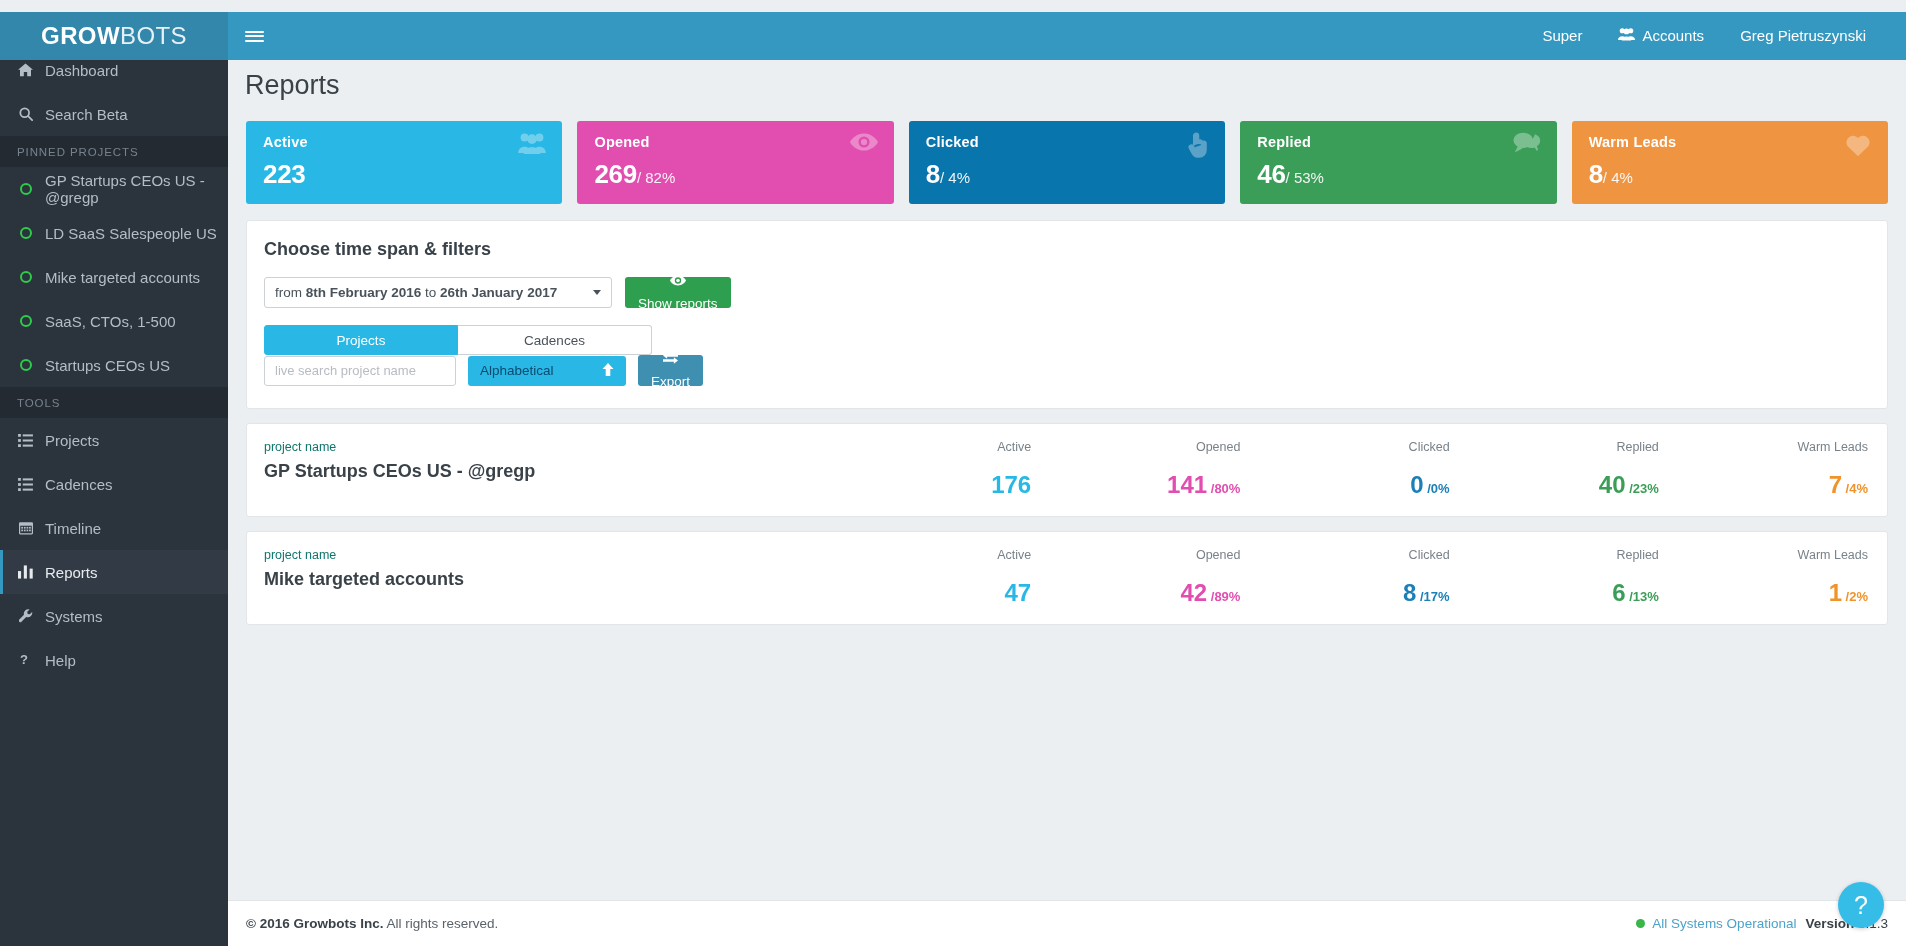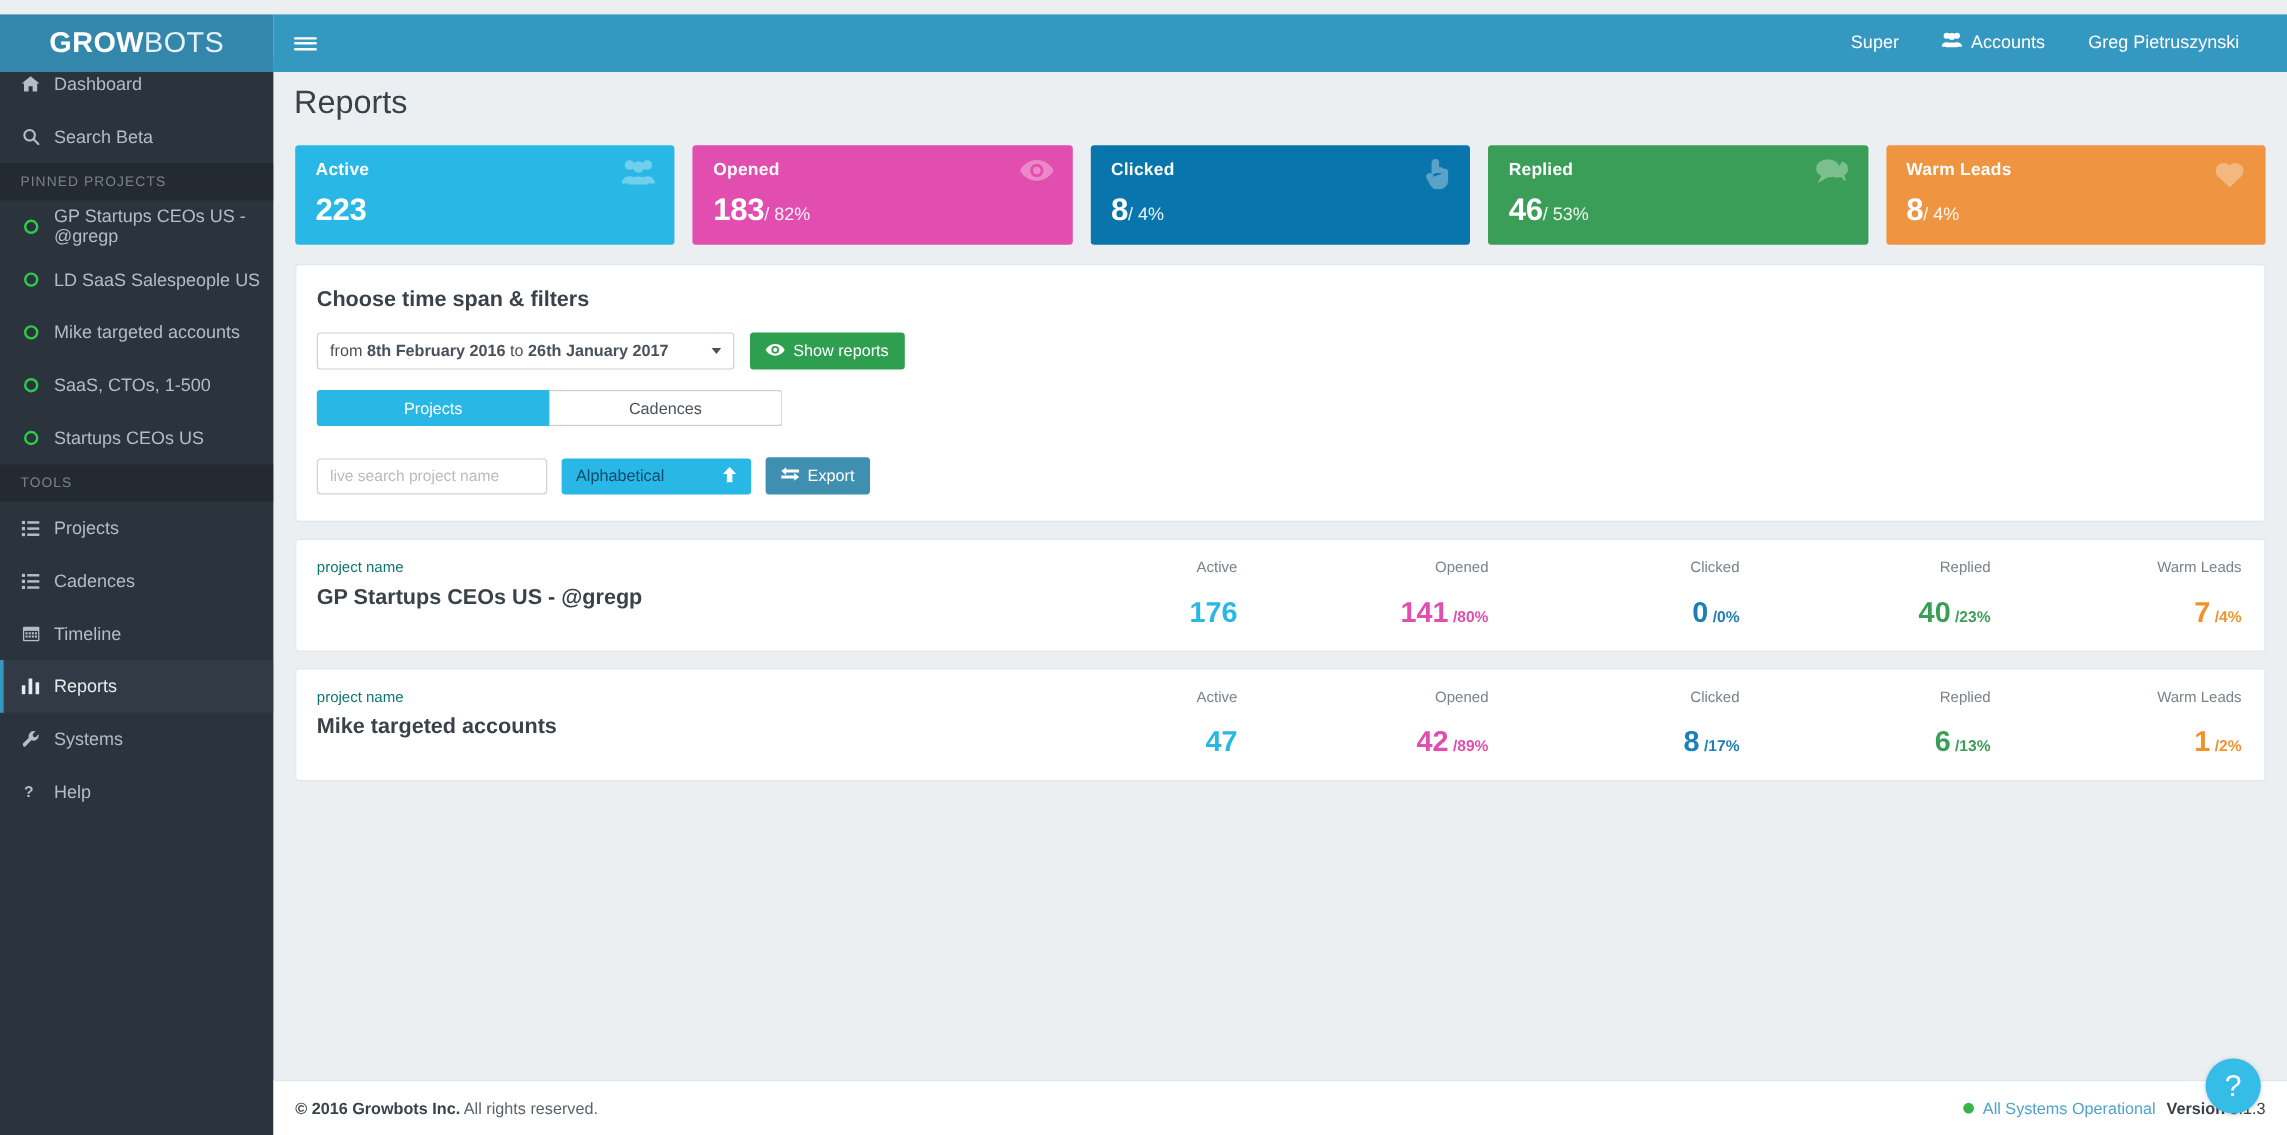--- a/index.html
+++ b/index.html
@@ -84,32 +84,32 @@
   }
   .daterange b { font-weight: bold; }
   .caret {
     position: absolute; right: 10px; width: 0; height: 0;
     border-left: 4.5px solid transparent; border-right: 4.5px solid transparent;
     border-top: 5px solid #4a535b;
   }
   .btn {
     height: 31px; border: none; border-radius: 3px; font-size: 13.5px;
     display: inline-flex; align-items: center; justify-content: center; gap: 7px;
-    cursor: pointer; color: #fff; padding: 0 13px; font-family: inherit;
+    cursor: pointer; color: #fff; padding: 0 13px; font-family: inherit; flex-direction: column;
   }
   .btn-green { background: #2e9e4f; }
   .row2 { display: flex; margin-top: 17px; }
   .tgl {
     width: 194px; height: 30px; display: flex; align-items: center; justify-content: center;
     font-size: 13.5px; cursor: pointer; border: 1px solid #ccd1d6; background: #fff; color: #4a535b;
   }
   .tgl.on { background: #29b8e5; border-color: #29b8e5; color: #fff; }
   .tgl:first-child { border-radius: 3px 0 0 3px; }
   .tgl:last-child { border-radius: 0 3px 3px 0; border-left: none; }
-  .row3 { display: flex; align-items: center; gap: 12px; margin-top: 26px; }
+  .row3 { display: flex; align-items: center; gap: 12px; }
   .searchbox {
     width: 192px; height: 30px; border: 1px solid #ccd1d6; border-radius: 3px;
     padding: 0 10px; font-size: 13px; color: #4a535b; font-family: inherit; outline: none;
   }
   .searchbox::placeholder { color: #b6bcc2; }
   .sortbtn {
     width: 158px; height: 30px; background: #29b8e5; color: #0c4a6e; border-radius: 3px;
     display: flex; align-items: center; padding: 0 12px; font-size: 13.5px;
     justify-content: space-between; cursor: pointer;
   }
@@ -338,21 +338,21 @@
             <path d="M0 15.2c0-2.8 2.1-4.4 4.6-4.4s4.6 1.6 4.6 4.4z"></path>
             <path d="M10.8 15.2c0-2.8 2.1-4.4 4.6-4.4s4.6 1.6 4.6 4.4z"></path>
             <circle cx="10" cy="5.2" r="3.5"></circle>
             <path d="M4 16c0-3.2 2.7-5 6-5s6 1.8 6 5z"></path>
           </svg>
       </div>
     </div>
 
     <div class="card" style="background:#e24eb0">
       <div class="card-label">Opened</div>
-      <div class="card-val"><b>183</b><span>/ 82%</span></div>
+      <div class="card-val"><b>269</b><span>/ 82%</span></div>
       <div class="card-ico">
         <svg width="28" height="20" viewBox="0 0 26 16">
             <path d="M13 0C6.5 0 1.6 4.6 0 8c1.6 3.4 6.5 8 13 8s11.4-4.6 13-8C24.4 4.6 19.5 0 13 0zm0 13.2A5.2 5.2 0 1 1 13 2.8a5.2 5.2 0 0 1 0 10.4z"></path>
             <circle cx="13" cy="8" r="2.9"></circle>
           </svg>
       </div>
     </div>
 
     <div class="card" style="background:#0875ac">
       <div class="card-label">Clicked</div>

